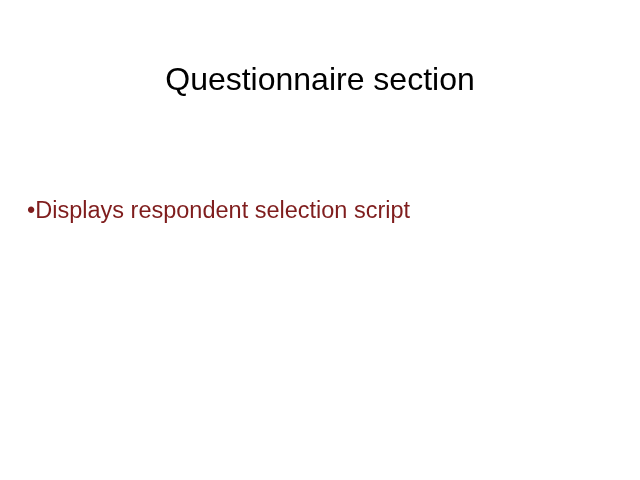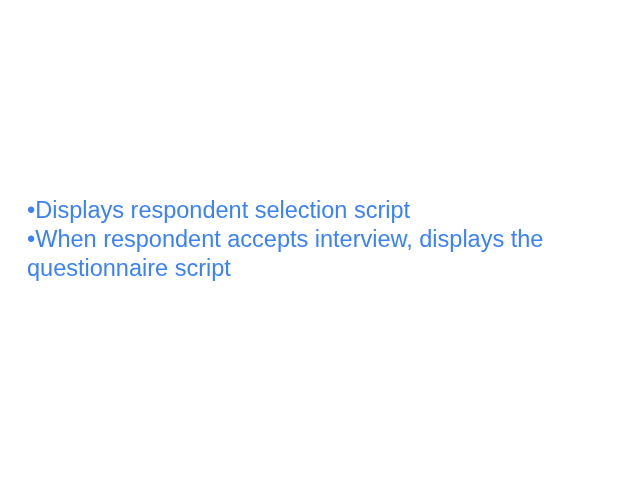--- a/index.html
+++ b/index.html
@@ -36,41 +36,41 @@
     white-space: nowrap;
   }
   .slide-body {
     position: absolute;
     left: 27px;
     top: 196px;
     width: 582px;
     font-size: 23.5px;
     line-height: 29px;
     font-weight: normal;
-    color: #3b82f6;
+    color: #7f1d1d;
     text-align: left;
   }
   .bullet-line {
     margin: 0;
     padding: 0;
     text-indent: 0;
   }
   .bullet-mark {
     font-size: 23.5px;
     line-height: 29px;
   }
 </style>
 </head>
 <body>
 
 <div class="slide">
 
+  <h1 class="slide-title">Questionnaire section</h1>
 
   <div class="slide-body">
 
     <div class="bullet-line"><span class="bullet-mark">•</span><span>Displays respondent selection script</span></div>
 
 
-    <div class="bullet-line"><span class="bullet-mark">•</span><span>When respondent accepts interview, displays the questionnaire script</span></div>
 
   </div>
 
 </div>
 
 </body></html>

